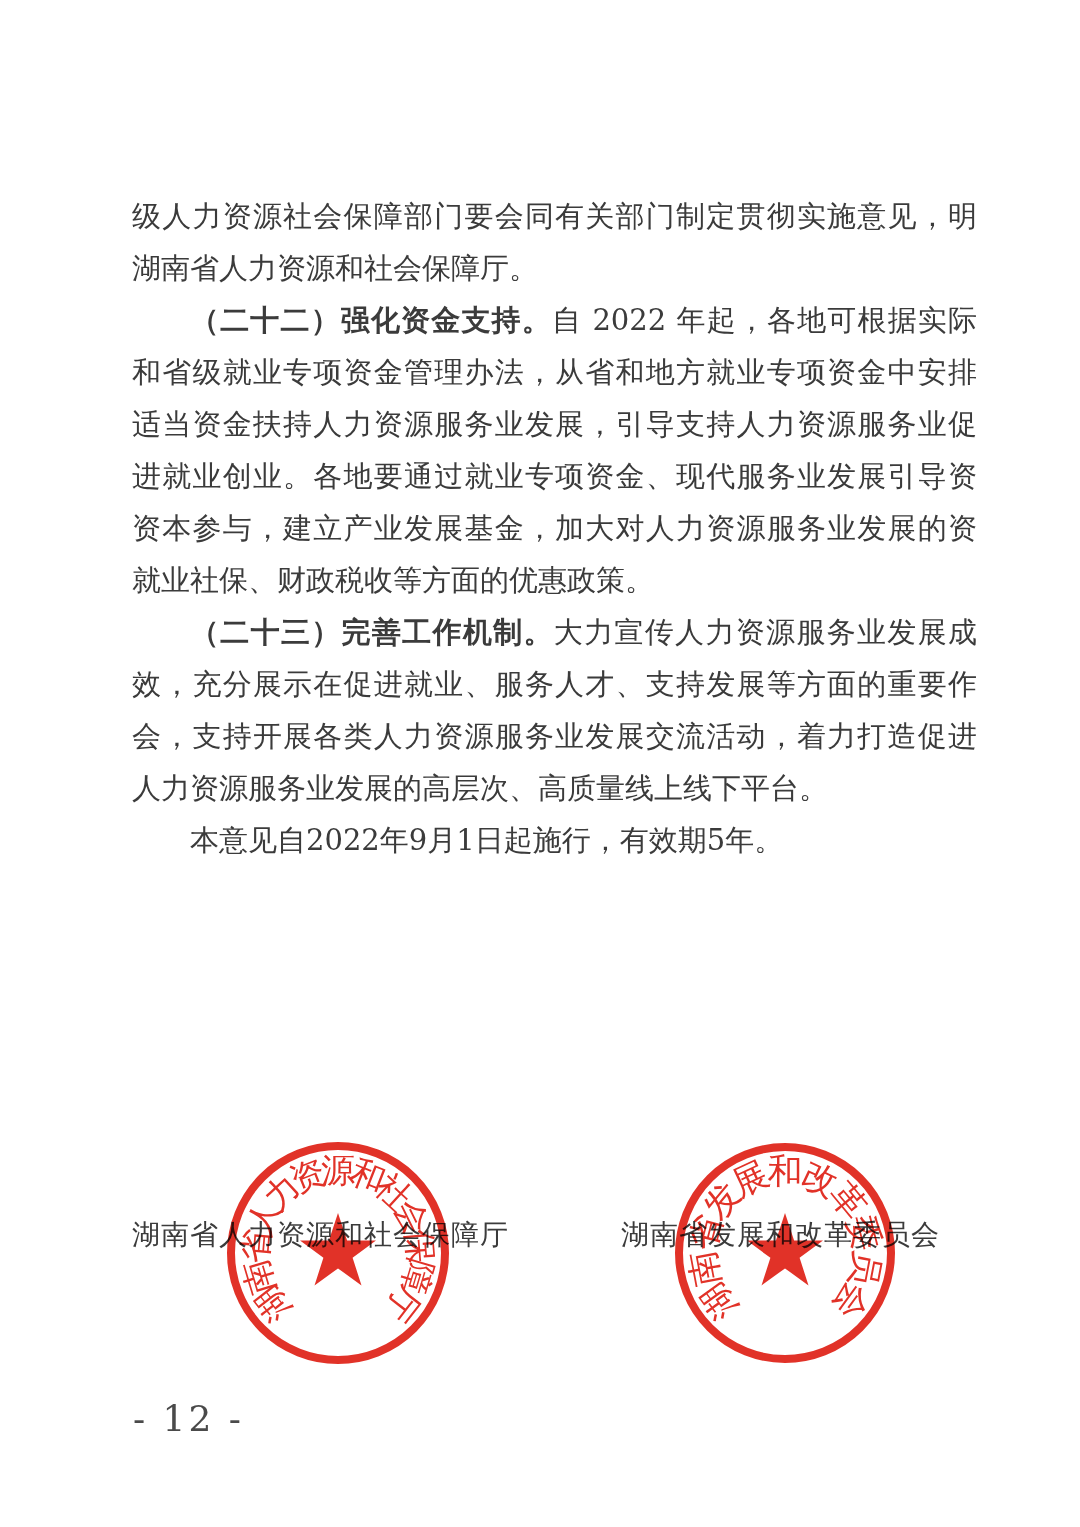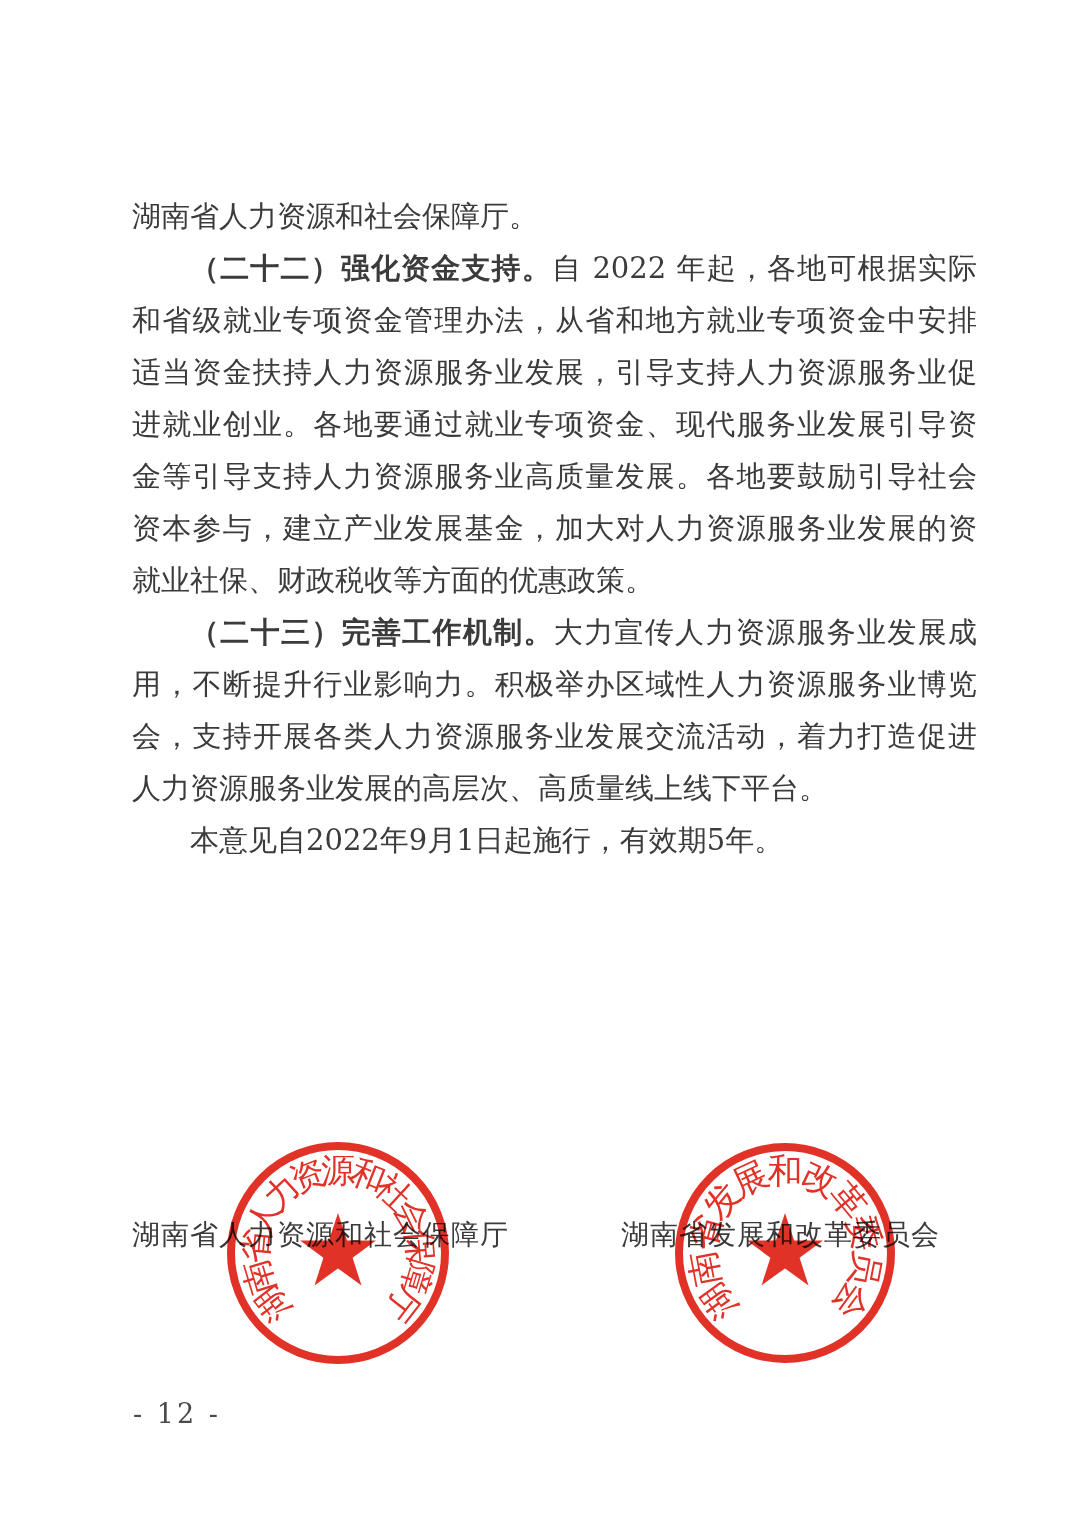--- a/index.html
+++ b/index.html
@@ -38,41 +38,41 @@
   .sig-right{left:621px;}
   .seal{
     position:absolute;
     mix-blend-mode:multiply;
     opacity:.94;
     font-family:"DejaVu Serif","Liberation Serif",serif;
   }
   .page-number{
     position:absolute;
     left:133px;top:1398px;
-    font-size:27px;
+    font-size:36px;
     color:#4a4a4a;
     letter-spacing:3px;
   }
 </style>
 </head>
 <body>
 
 <div class="page">
 
   <div class="doc-body" id="doc-lines">
+      <div class="line">级人力资源社会保障部门要会同有关部门制定贯彻实施意见，明</div>
       <div class="line last">湖南省人力资源和社会保障厅。</div>
       <div class="line indent"><b class="lead">（二十二）强化资金支持。</b>自 2022 年起，各地可根据实际</div>
       <div class="line">和省级就业专项资金管理办法，从省和地方就业专项资金中安排</div>
       <div class="line">适当资金扶持人力资源服务业发展，引导支持人力资源服务业促</div>
       <div class="line">进就业创业。各地要通过就业专项资金、现代服务业发展引导资</div>
-      <div class="line">金等引导支持人力资源服务业高质量发展。各地要鼓励引导社会</div>
       <div class="line">资本参与，建立产业发展基金，加大对人力资源服务业发展的资</div>
       <div class="line last">就业社保、财政税收等方面的优惠政策。</div>
       <div class="line indent"><b class="lead">（二十三）完善工作机制。</b>大力宣传人力资源服务业发展成</div>
-      <div class="line">用，不断提升行业影响力。积极举办区域性人力资源服务业博览</div>
+      <div class="line">效，充分展示在促进就业、服务人才、支持发展等方面的重要作</div>
       <div class="line">会，支持开展各类人力资源服务业发展交流活动，着力打造促进</div>
       <div class="line last">人力资源服务业发展的高层次、高质量线上线下平台。</div>
       <div class="line indent last">本意见自2022年9月1日起施行，有效期5年。</div>
     </div>
 
   <span class="sig sig-left">湖南省人力资源和社会保障厅</span>
 
   <span class="sig sig-right">湖南省发展和改革委员会</span>
 
   <div id="seals-layer">

